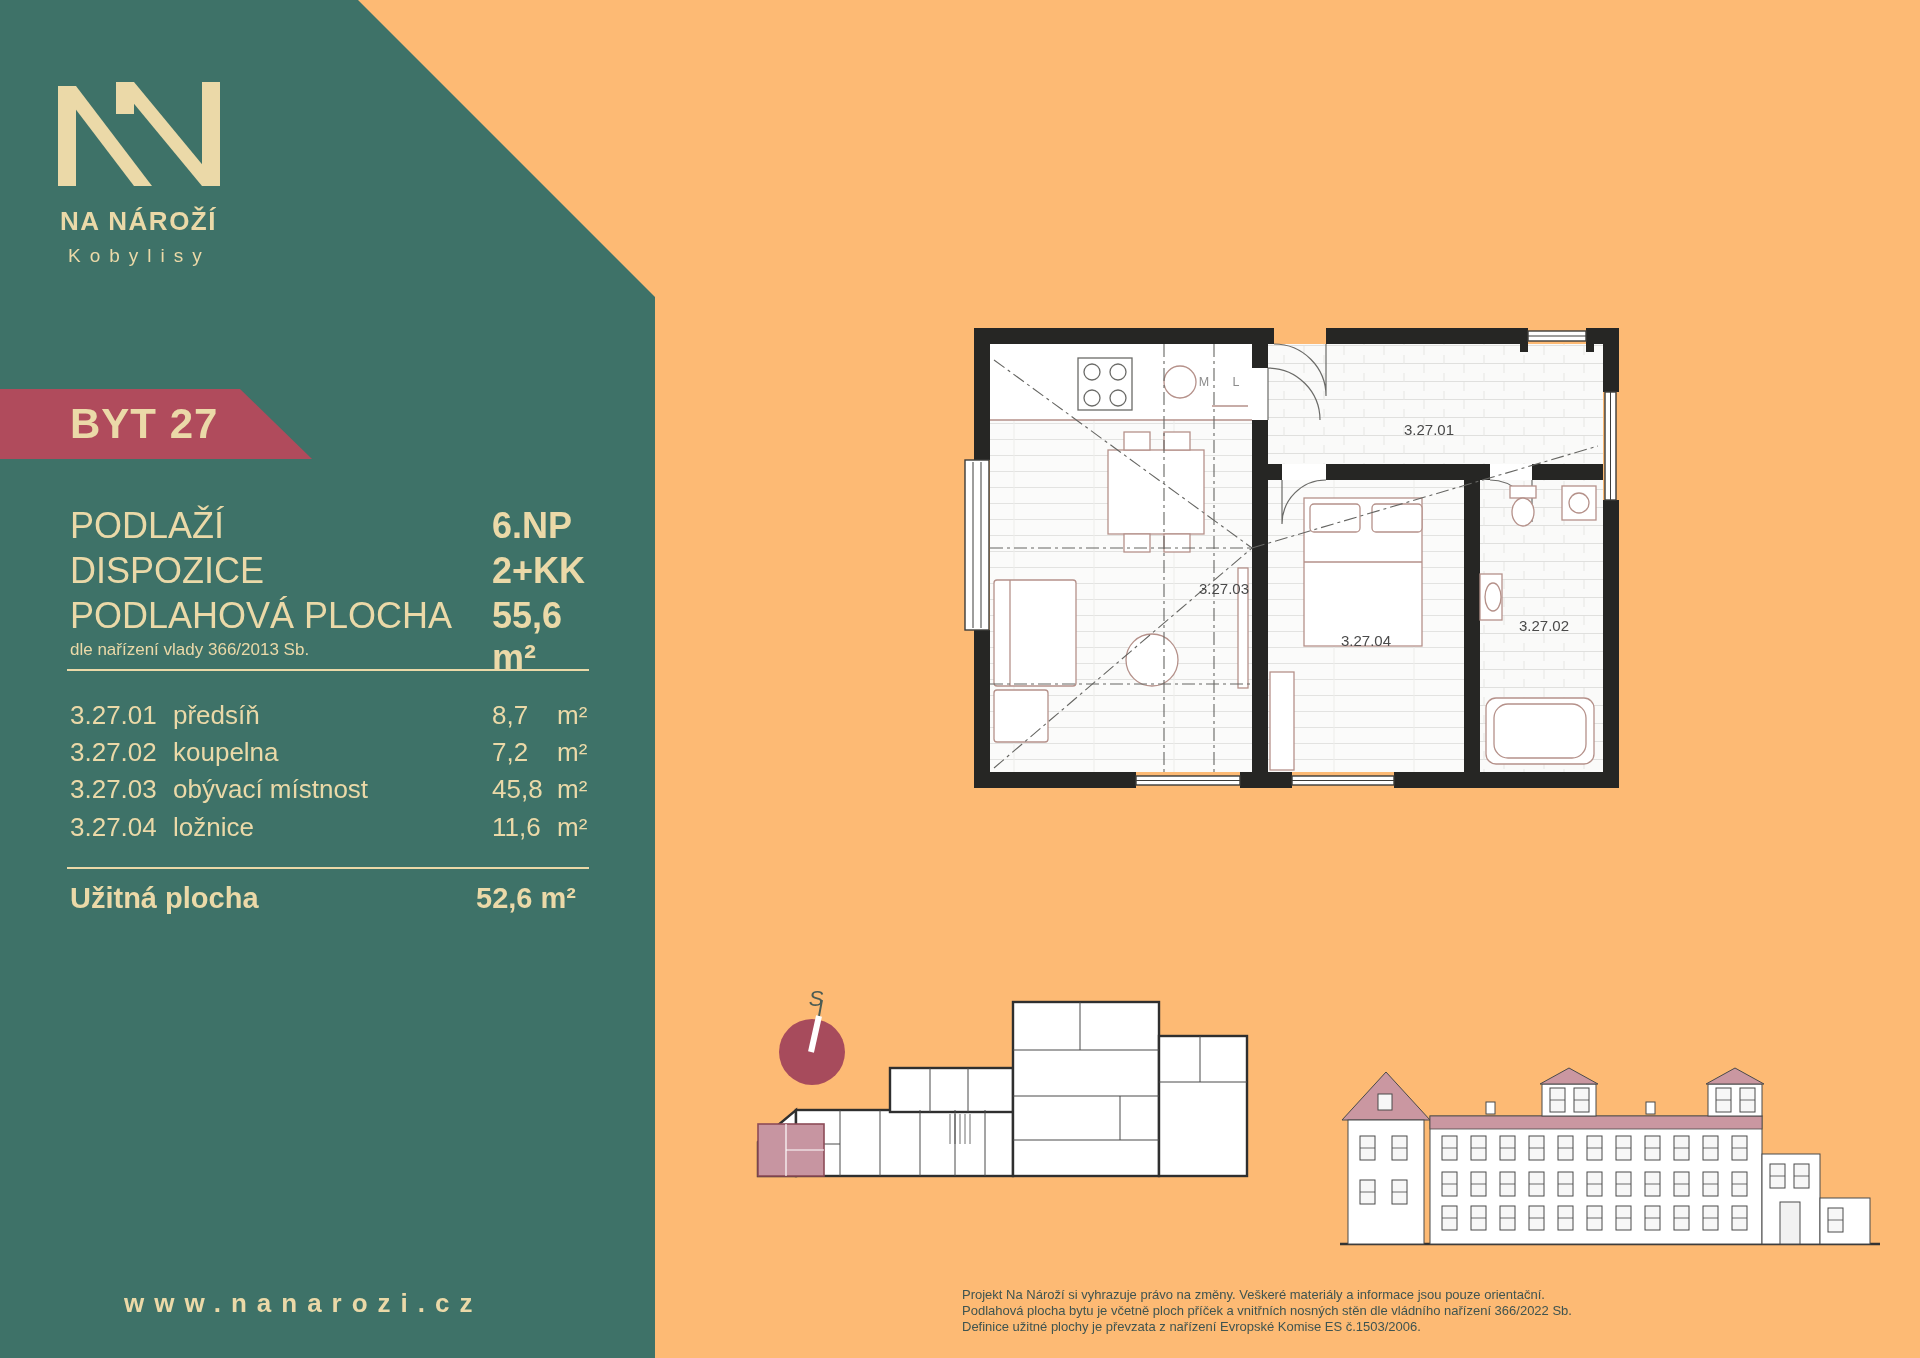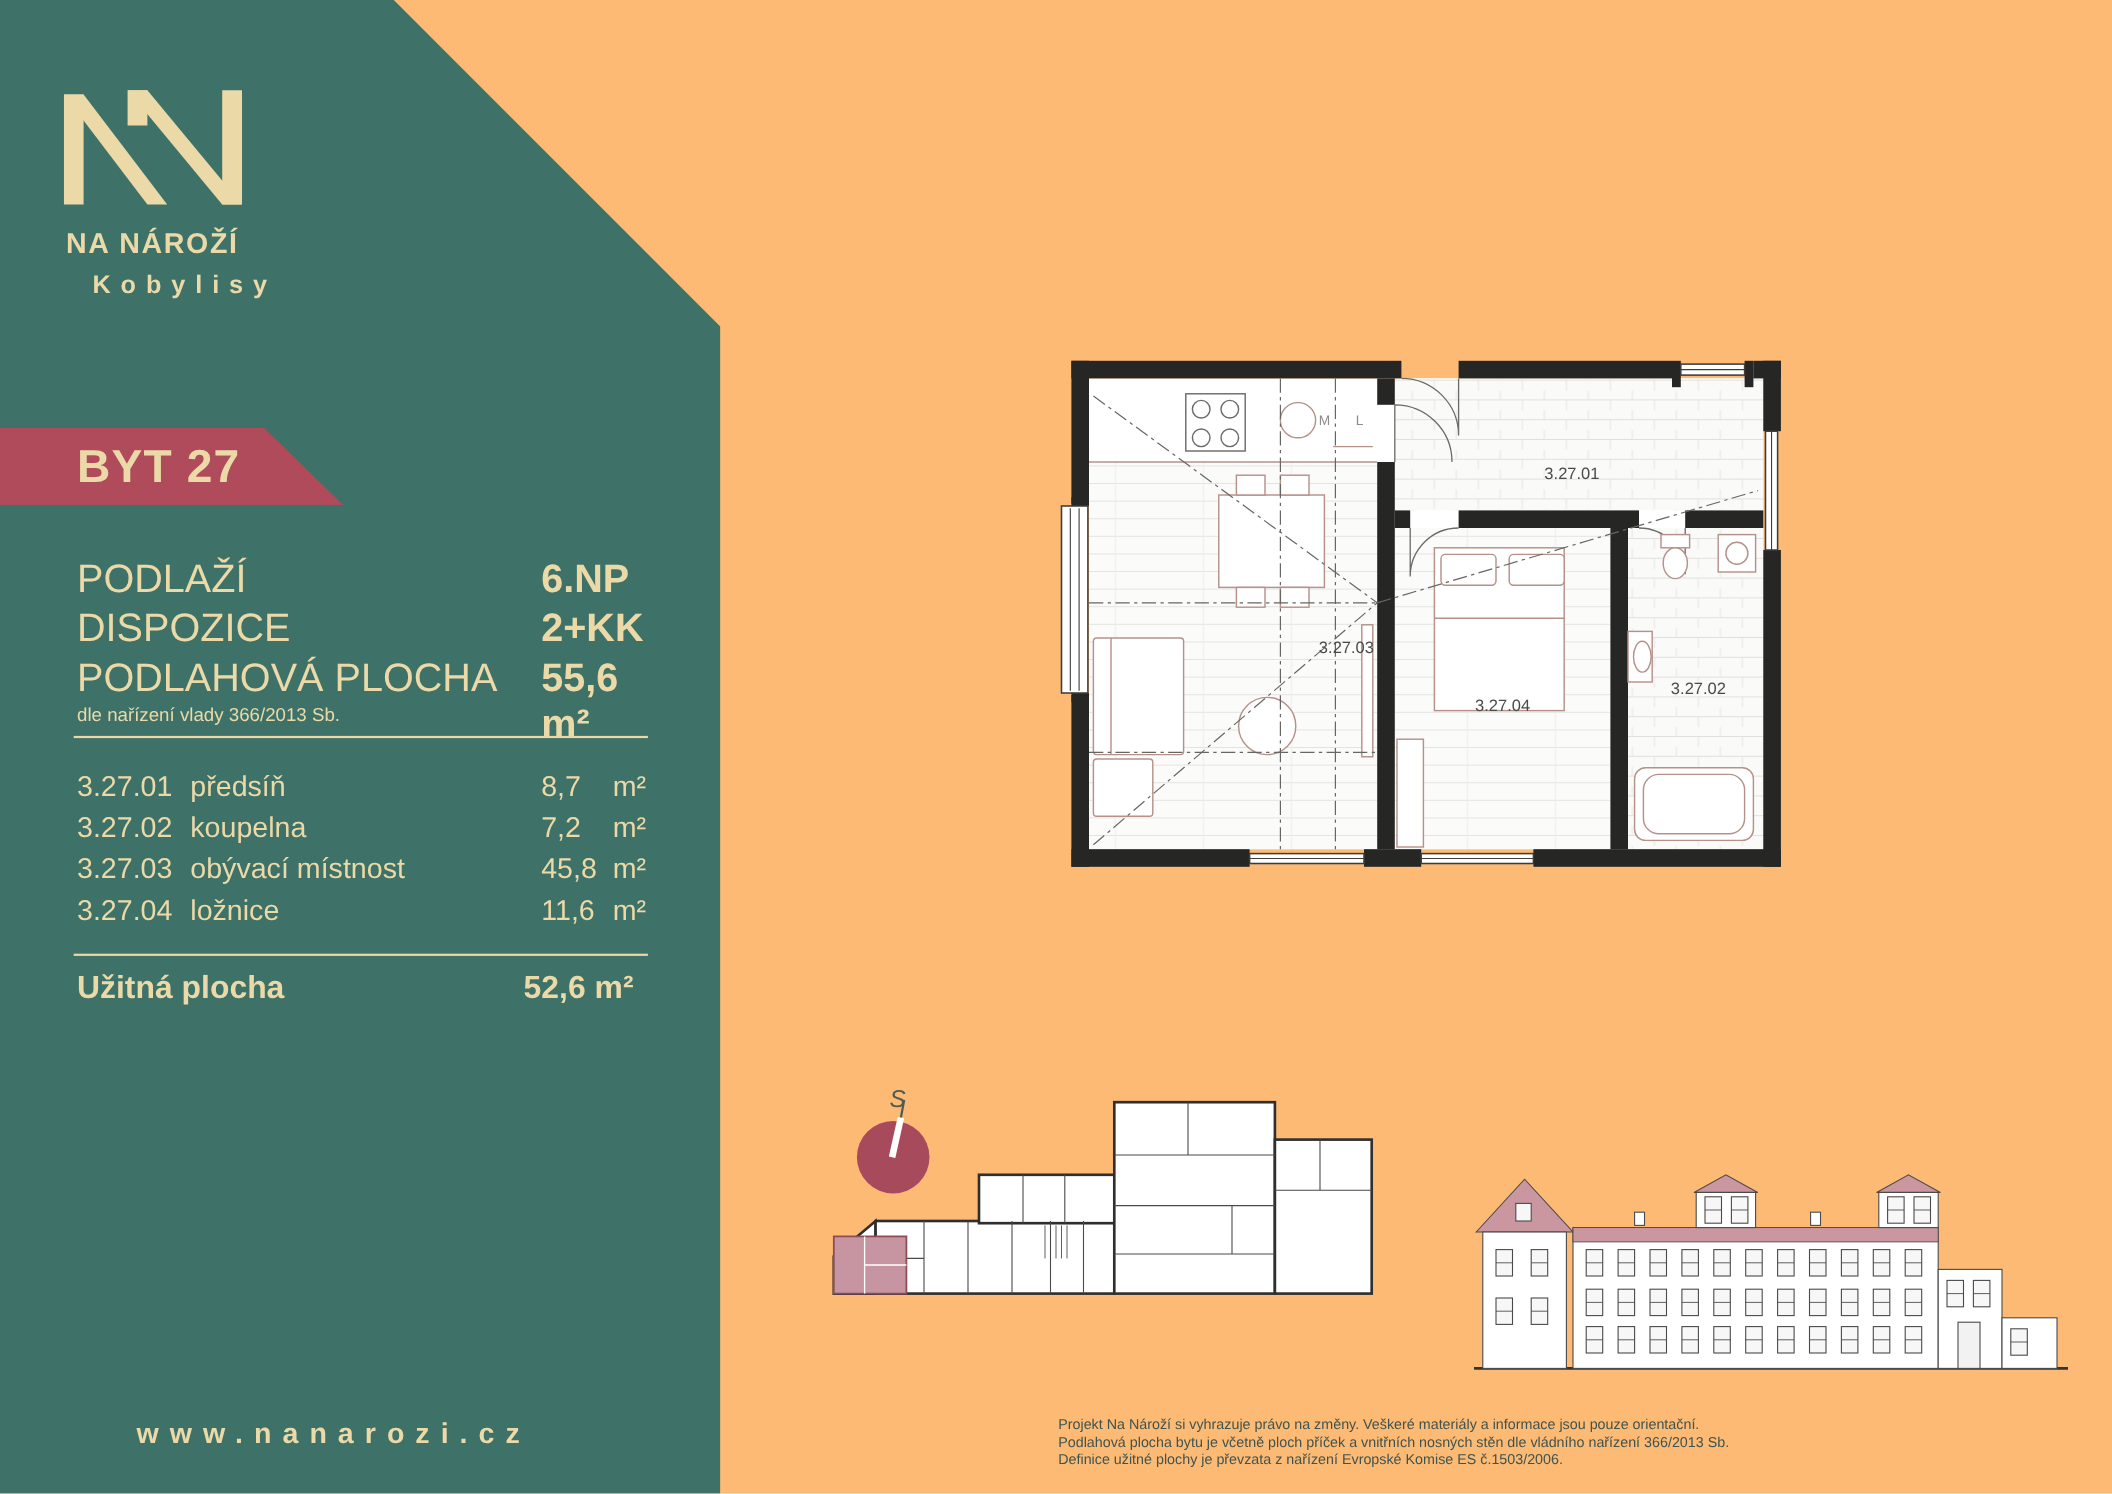--- a/index.html
+++ b/index.html
@@ -4,21 +4,21 @@
 <style>
   html,body{margin:0;padding:0;background:#ffffff;}
   .page{position:relative;width:1920px;height:1358px;background:#fdba74;overflow:hidden;
         font-family:"Liberation Sans",sans-serif;}
   
   .sidebar{position:absolute;left:0;top:0;width:655px;height:1358px;background:#3E7268;
            clip-path:polygon(0 0,358px 0,655px 297px,655px 1358px,0 1358px);}
   .logo-svg{position:absolute;left:58px;top:80px;}
   .brand-name{position:absolute;left:60px;top:206px;font-size:26px;font-weight:bold;
               letter-spacing:1.5px;color:#EBD9A8;}
-  .brand-sub{position:absolute;left:84px;top:245px;font-size:23px;letter-spacing:9px;color:#EBD9A8;font-weight:bold;}
+  .brand-sub{position:absolute;left:68px;top:245px;font-size:19px;letter-spacing:9px;color:#EBD9A8;}
   .badge{position:absolute;left:0;top:389px;width:312px;height:70px;background:#B04B5C;
          clip-path:polygon(0 0,240px 0,312px 100%,0 100%);}
   .badge span{position:absolute;left:70px;top:0;line-height:70px;font-size:42px;font-weight:bold;
               color:#EBD9A8;letter-spacing:1px;}
   .srow{position:absolute;left:70px;width:520px;height:45px;color:#EBD9A8;font-size:36px;}
   .srow .sval{position:absolute;left:422px;top:0;font-weight:bold;}
   .note{position:absolute;left:70px;top:640px;font-size:17px;color:#EBD9A8;}
   .rule{position:absolute;left:67px;width:522px;height:2px;background:#EBD9A8;}
   .rrow{position:absolute;left:70px;width:520px;height:37px;color:#EBD9A8;font-size:26px;}
   .rrow .rcode{position:absolute;left:0;}
@@ -339,17 +339,17 @@
       <use href="#w" x="434" y="108"></use>
         <use href="#w" x="458" y="108"></use>
       <rect x="444" y="146" width="20" height="42" fill="#f2f2f2" stroke="#4a4a4a" stroke-width="1"></rect>
       <rect x="484" y="142" width="50" height="46" fill="#ffffff" stroke="#4a4a4a" stroke-width="1"></rect>
       <use href="#w" x="492" y="152"></use>
     </g>
   </svg>
 
   <div class="disclaimer">
     <div>Projekt Na Nároží si vyhrazuje právo na změny. Veškeré materiály a informace jsou pouze orientační.</div>
-    <div>Podlahová plocha bytu je včetně ploch příček a vnitřních nosných stěn dle vládního nařízení 366/2013 Sb.</div>
+    <div>Podlahová plocha bytu je včetně ploch příček a vnitřních nosných stěn dle vládního nařízení 366/2022 Sb.</div>
     <div>Definice užitné plochy je převzata z nařízení Evropské Komise ES č.1503/2006.</div>
   </div>
 
 </div>
 
 </body></html>

